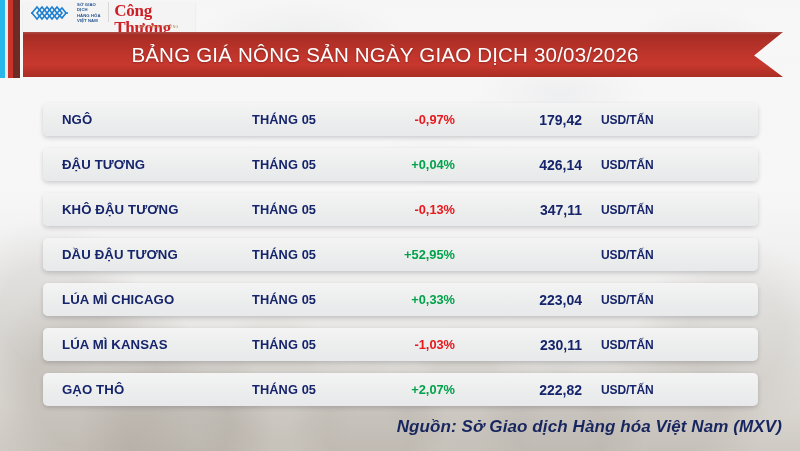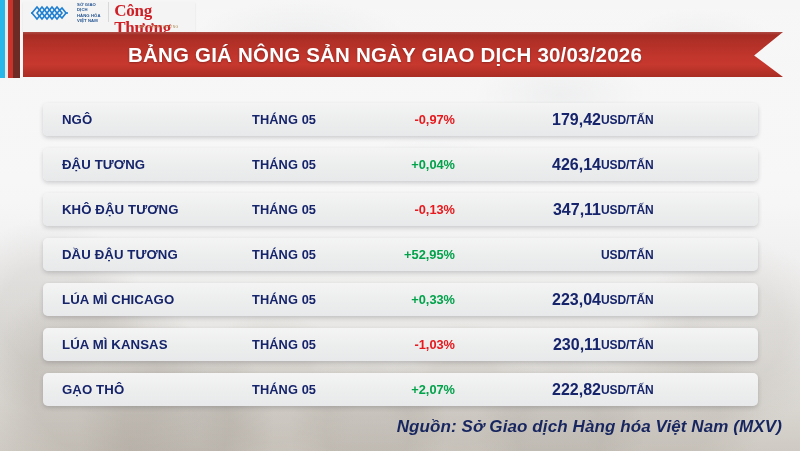--- a/index.html
+++ b/index.html
@@ -127,21 +127,21 @@
   }
   .title-banner::after {
     content: "";
     position: absolute;
     left: 0; top: 0; right: 0; height: 3px;
     background: linear-gradient(180deg, rgba(255,255,255,0.16), rgba(255,255,255,0));
   }
   .title-text {
     color: #ffffff;
     font-size: 20.5px;
-    font-weight: bold;
+    font-weight: normal;
     letter-spacing: 0.2px;
     text-shadow: 0 1px 2px rgba(0,0,0,0.28);
     padding-right: 36px;
     white-space: nowrap;
   }
 
   
   .rows {
     position: absolute;
     left: 43px; top: 103px;
@@ -183,25 +183,25 @@
     width: 120px;
     text-align: right;
     font-size: 12.8px;
     font-weight: bold;
     white-space: nowrap;
   }
   .c-change.up   { color: #00a24a; }
   .c-change.down { color: #e8181c; }
   .c-price {
     position: absolute;
-    left: 438px;
+    left: 419px;
     width: 120px;
     text-align: right;
     color: #15246b;
-    font-size: 16px;
+    font-size: 14px;
     font-weight: bold;
     white-space: nowrap;
   }
   .c-unit {
     position: absolute;
     left: 558px;
     color: #15246b;
     font-size: 12px;
     font-weight: bold;
     letter-spacing: -0.1px;

